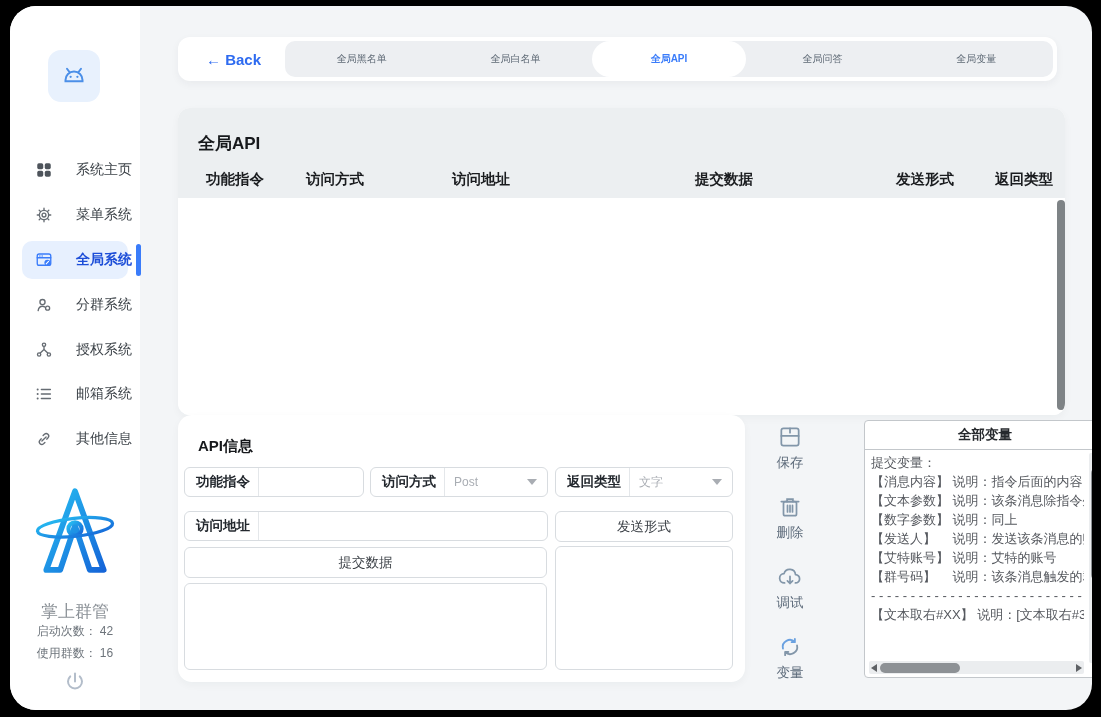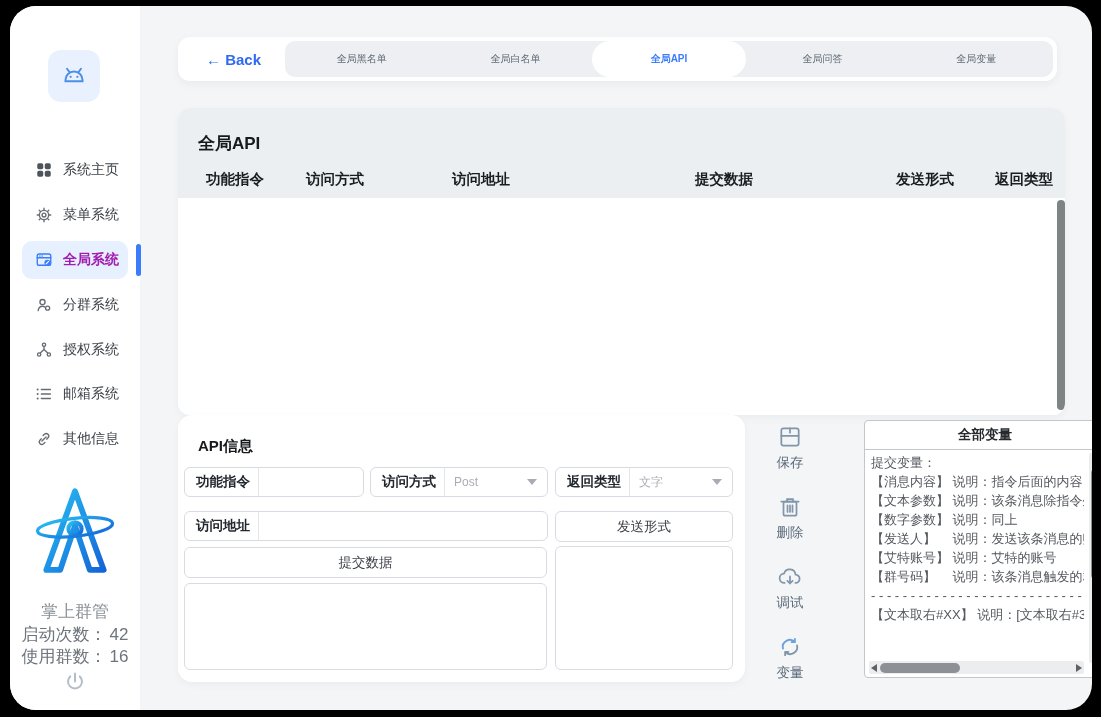--- a/index.html
+++ b/index.html
@@ -5,27 +5,27 @@
   html,body{margin:0;padding:0;background:#000;width:1101px;height:717px;overflow:hidden;
     font-family:"Liberation Sans","DejaVu Sans",sans-serif;}
   *{box-sizing:border-box;}
   .window{position:absolute;left:10px;top:6px;width:1082px;height:704px;background:#f3f5f7;
     border-radius:26px;overflow:hidden;}
   
   .sidebar{position:absolute;left:0;top:0;width:130px;height:100%;background:#ffffff;}
   .logo-box{position:absolute;left:38px;top:44px;width:52px;height:52px;border-radius:13px;background:#e8f1fd;
     display:flex;align-items:center;justify-content:center;}
   .nav-item{position:absolute;left:12px;width:106px;height:38px;border-radius:10px;display:flex;align-items:center;
-    padding-left:13px;gap:10px;color:#3c4248;font-size:14px;font-weight:500;cursor:pointer;}
+    padding-left:13px;gap:23px;color:#3c4248;font-size:14px;font-weight:500;cursor:pointer;}
   .nav-item .ni-label{white-space:nowrap;}
-  .nav-item.active{background:#e7f0fe;color:#a21caf;font-weight:600;}
+  .nav-item.active{background:#e7f0fe;color:#1d4ed8;font-weight:600;}
   .nav-indicator{position:absolute;left:126px;top:238px;width:5px;height:32px;border-radius:3px;background:#3a7cfa;}
   .applogo{position:absolute;left:24px;top:478px;}
   .appname{position:absolute;left:0;top:594px;width:130px;text-align:center;font-size:17px;color:#8b9197;}
-  .stat{position:absolute;left:0;width:130px;text-align:center;font-size:17px;color:#6d747b;}
+  .stat{position:absolute;left:0;width:130px;text-align:center;font-size:12px;color:#6d747b;}
   .stat b{font-weight:400;margin-left:3px;}
   .power{position:absolute;left:53px;top:664px;cursor:pointer;}
   
   .tabbar{position:absolute;left:168px;top:31px;width:879px;height:44px;background:#fff;border-radius:12px;
     display:flex;align-items:stretch;padding:4px;box-shadow:0 3px 8px rgba(30,40,60,.05);}
   .back-btn{width:103px;display:flex;align-items:center;justify-content:center;color:#2e6bf0;font-weight:700;
     font-size:15px;cursor:pointer;white-space:nowrap;}
   .tabstrip{flex:1;background:#edeff2;border-radius:10px;display:flex;}
   .tab{flex:1;display:flex;align-items:center;justify-content:center;font-size:10px;color:#5f6a76;cursor:pointer;
     border-radius:18px;white-space:nowrap;}

